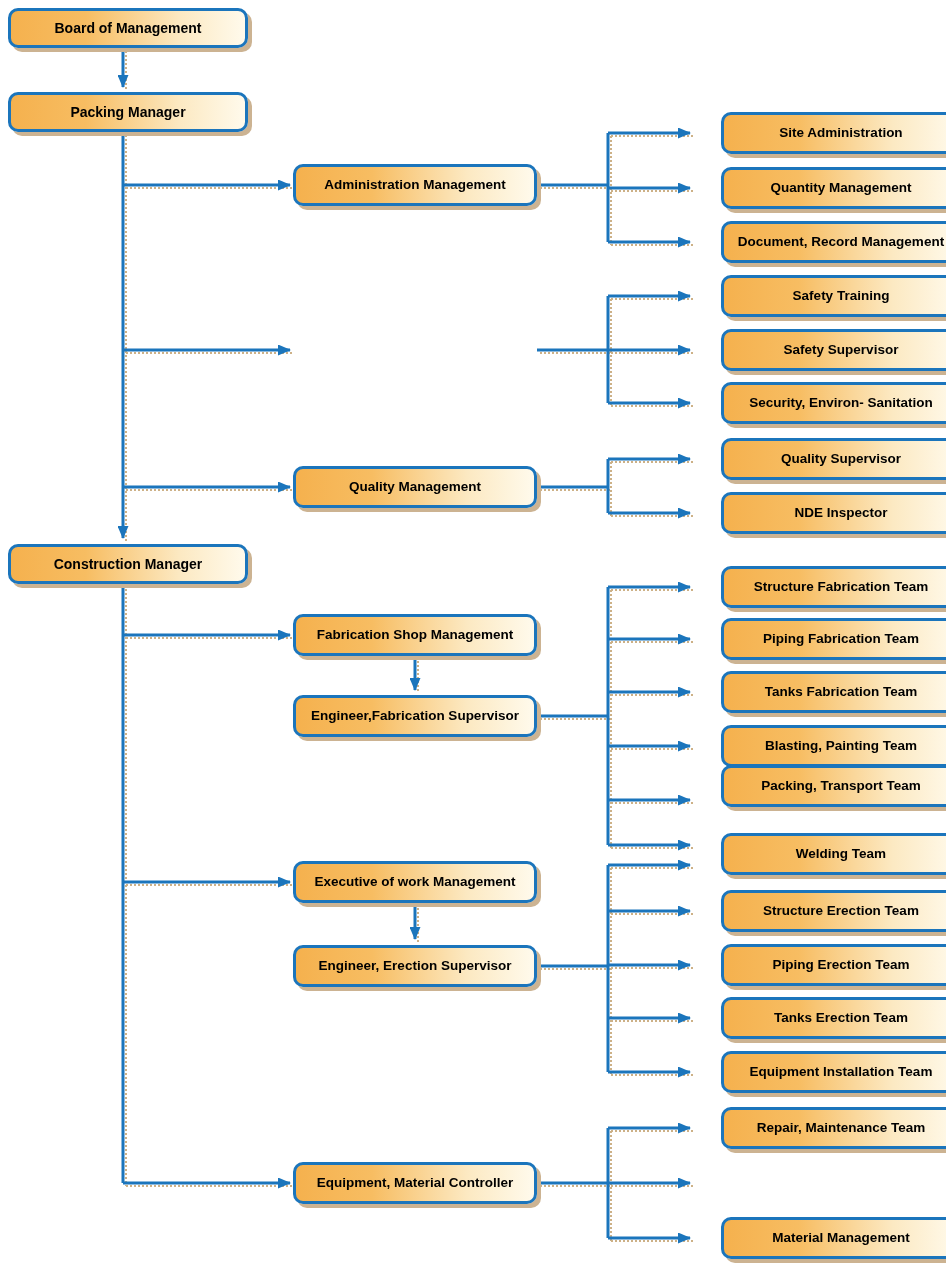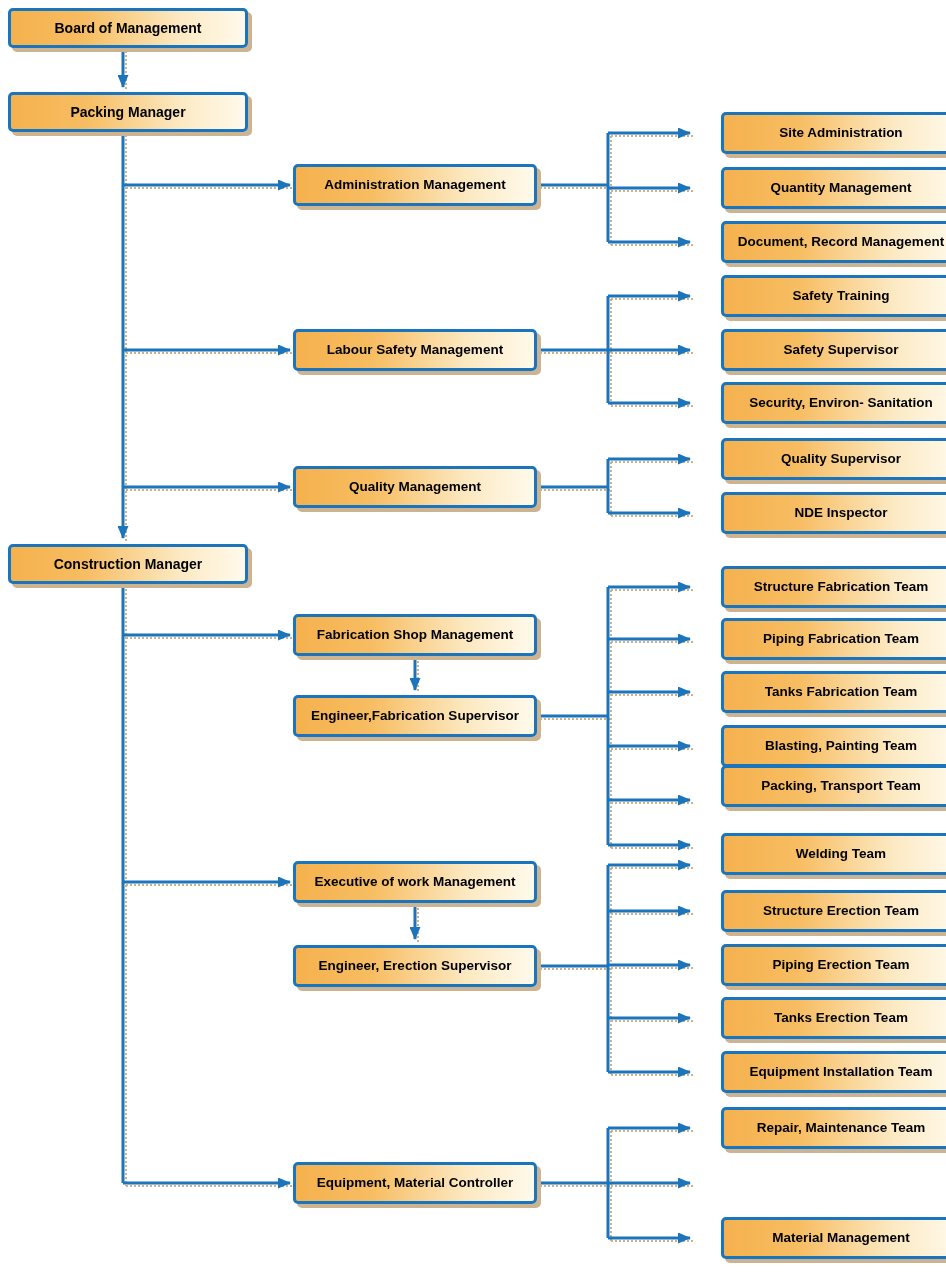--- a/index.html
+++ b/index.html
@@ -10,21 +10,21 @@
     background:#ffffff;
     font-family:"Liberation Sans", sans-serif;
     overflow:hidden;
   }
   #connectors{position:absolute;left:0;top:0;width:946px;height:1273px;}
   .node{
     position:absolute;
     display:flex;align-items:center;justify-content:center;
     box-sizing:border-box;
     border:3px solid #1b75bc;
-    border-radius:5px;
+    border-radius:10px;
     background:linear-gradient(90deg,#f5b14e 0%,#f7bd62 32%,#fce9c2 72%,#fffaec 100%);
     box-shadow:4px 4px 0 #ccb392;
     font-weight:bold;color:#000000;
     text-align:center;
     font-size:13.5px;
     line-height:1.05;
     padding:14px 6px;
   }
   .lvl1{left:8px;width:240px;height:40px;font-size:14px;}
   .mid{left:293px;width:244px;height:42px;}
@@ -84,21 +84,20 @@
       <line x1="608" y1="1183" x2="690" y2="1183" marker-end="url(#ah)"></line>
       <line x1="608" y1="1238" x2="690" y2="1238" marker-end="url(#ah)"></line>
     </g>
   </svg>
 
   <div class="node lvl1" style="top:8px">Board of Management</div>
   <div class="node lvl1" style="top:92px">Packing Manager</div>
   <div class="node lvl1" style="top:544px">Construction Manager</div>
 
   <div class="node mid" style="top:164px">Administration Management</div>
-  <div class="node mid" style="top:329px">Labour Safety Management</div>
   <div class="node mid" style="top:466px">Quality  Management</div>
   <div class="node mid" style="top:614px">Fabrication Shop Management</div>
   <div class="node mid" style="top:695px">Engineer,Fabrication Supervisor</div>
   <div class="node mid" style="top:861px">Executive of work Management</div>
   <div class="node mid" style="top:945px">Engineer, Erection Supervisor</div>
   <div class="node mid" style="top:1162px">Equipment, Material Controller</div>
 
   <div class="node leaf" style="top:112px">Site Administration</div>
   <div class="node leaf" style="top:167px">Quantity Management</div>
   <div class="node leaf" style="top:221px">Document, Record Management</div>

